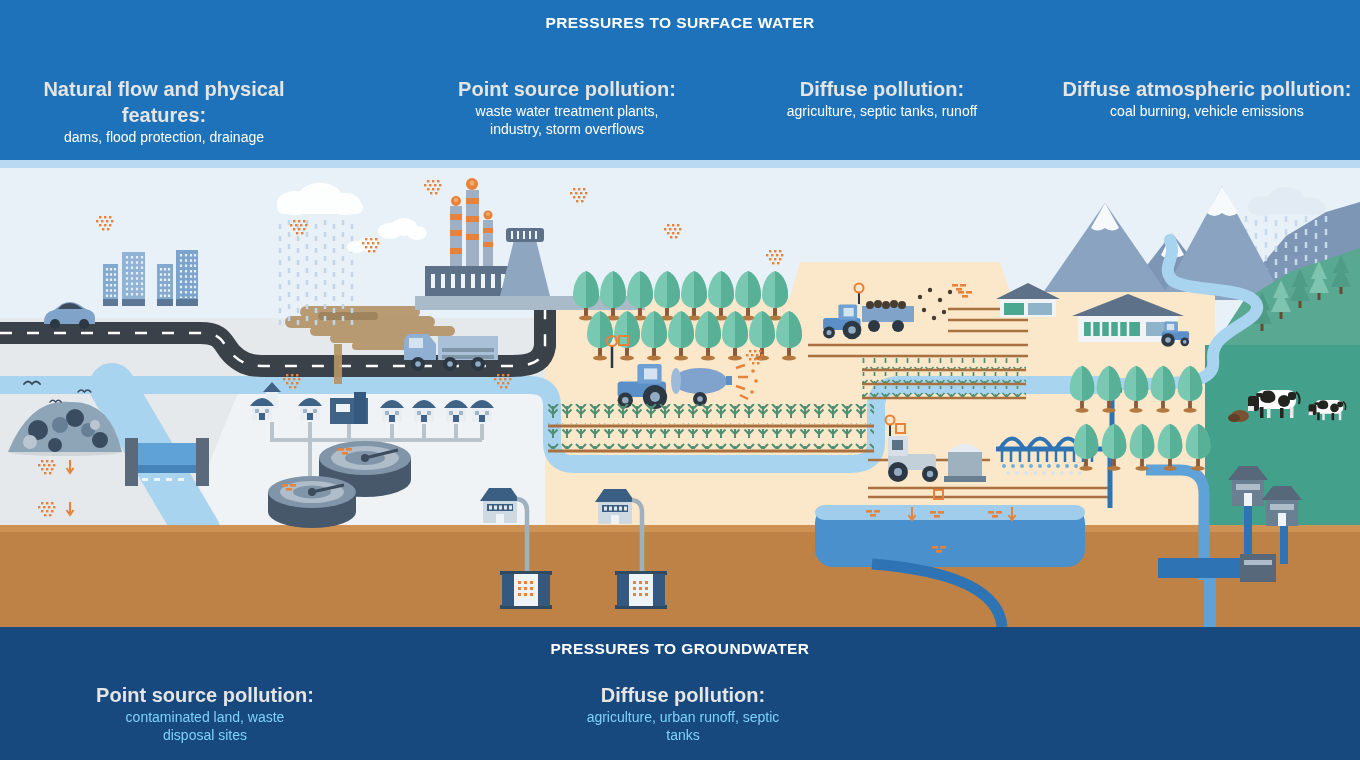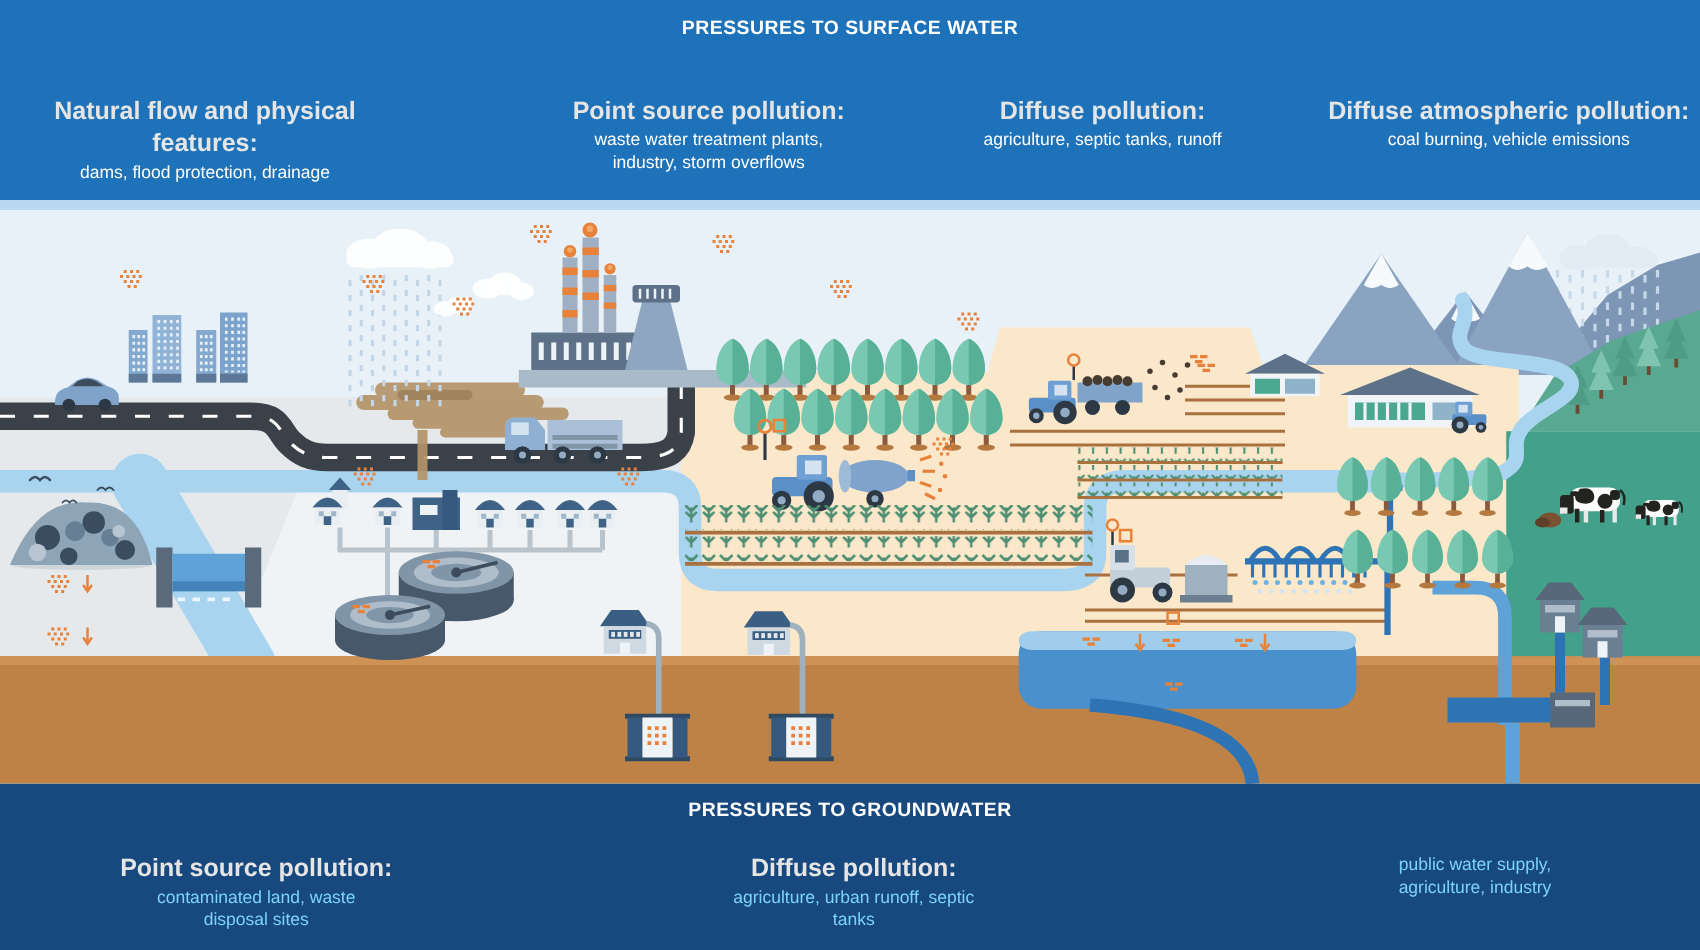--- a/index.html
+++ b/index.html
@@ -673,17 +673,16 @@
     <div class="banner-title">PRESSURES TO GROUNDWATER</div>
     <div class="col b0">
       <div class="col-heading">Point source pollution:</div>
       <div class="col-detail">contaminated land, waste disposal sites</div>
     </div>
     <div class="col b1">
       <div class="col-heading">Diffuse pollution:</div>
       <div class="col-detail">agriculture, urban runoff, septic tanks</div>
     </div>
     <div class="col b2">
-      <div class="col-detail">public water supply, agriculture, industry</div>
     </div>
   </footer>
 
 </div>
 
 </body></html>

